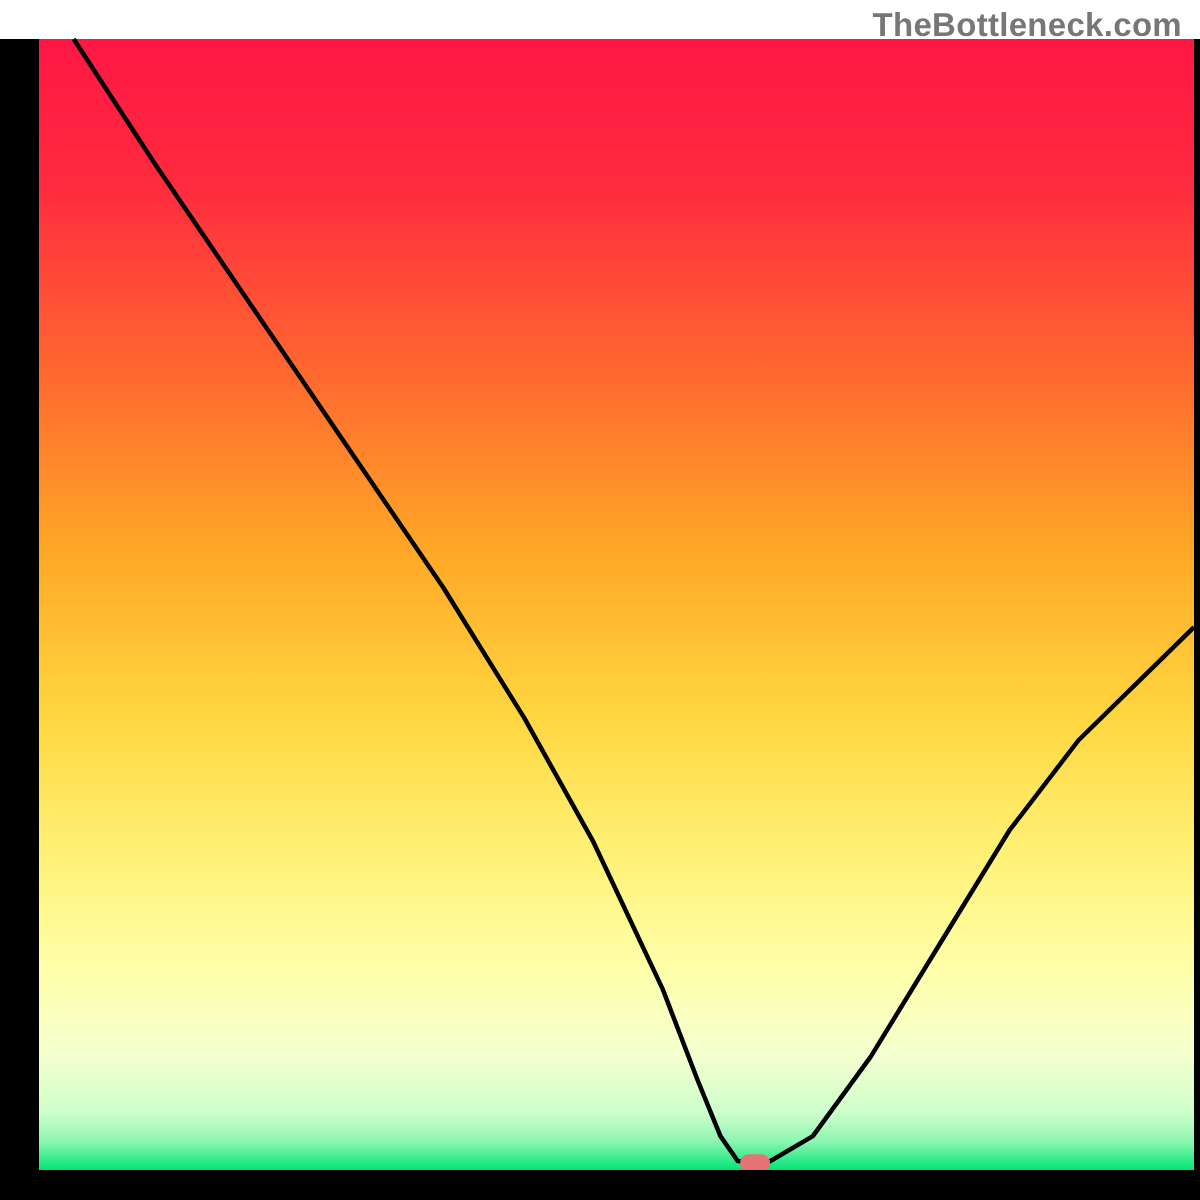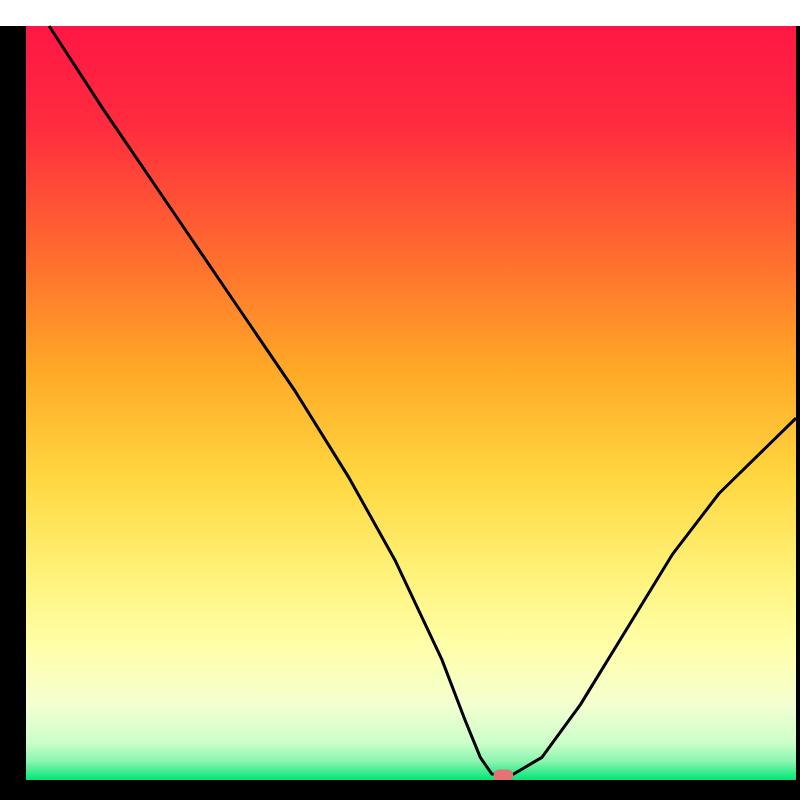--- a/index.html
+++ b/index.html
@@ -27,20 +27,21 @@
     letter-spacing: 0.2px;
   }
   svg {
     display: block;
   }
 </style>
 </head>
 <body>
 
 <div class="chart-container">
+  <div class="watermark">TheBottleneck.com</div>
   <svg id="chart-svg" width="800" height="800" viewBox="0 0 800 800">
       <defs>
         <linearGradient id="bg-grad" x1="0" y1="0" x2="0" y2="1">
           <stop offset="0%" stop-color="#ff1744"></stop>
           <stop offset="13%" stop-color="#ff2b3f"></stop>
           <stop offset="30%" stop-color="#ff6a2f"></stop>
           <stop offset="45%" stop-color="#ffa726"></stop>
           <stop offset="60%" stop-color="#ffd740"></stop>
           <stop offset="72%" stop-color="#fff176"></stop>
           <stop offset="82%" stop-color="#ffffa8"></stop>

